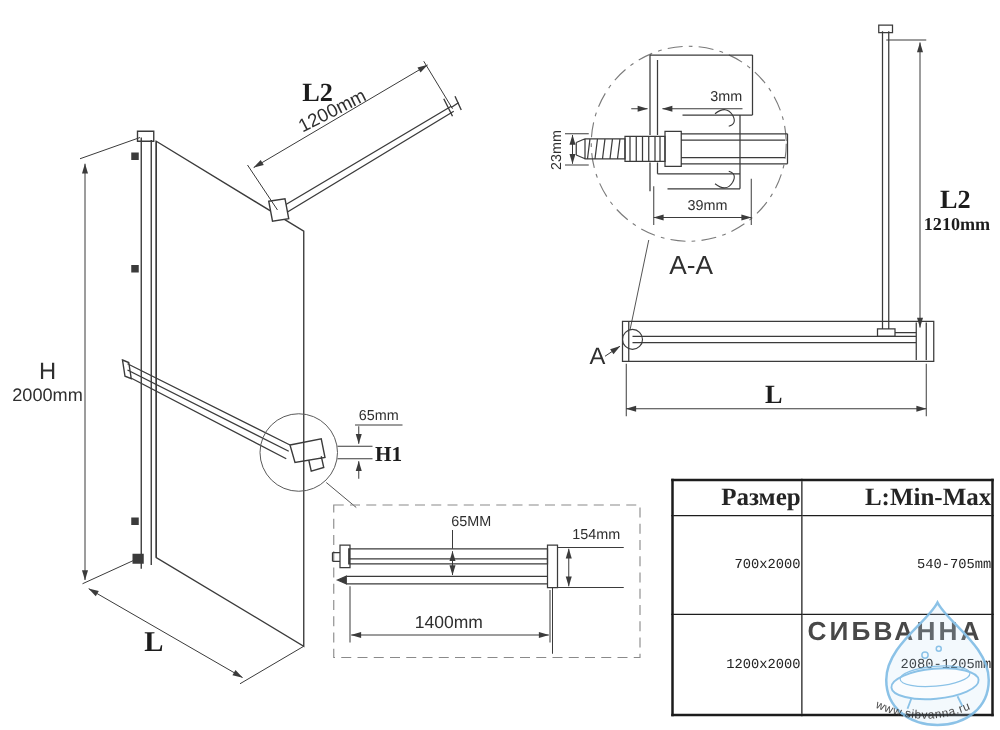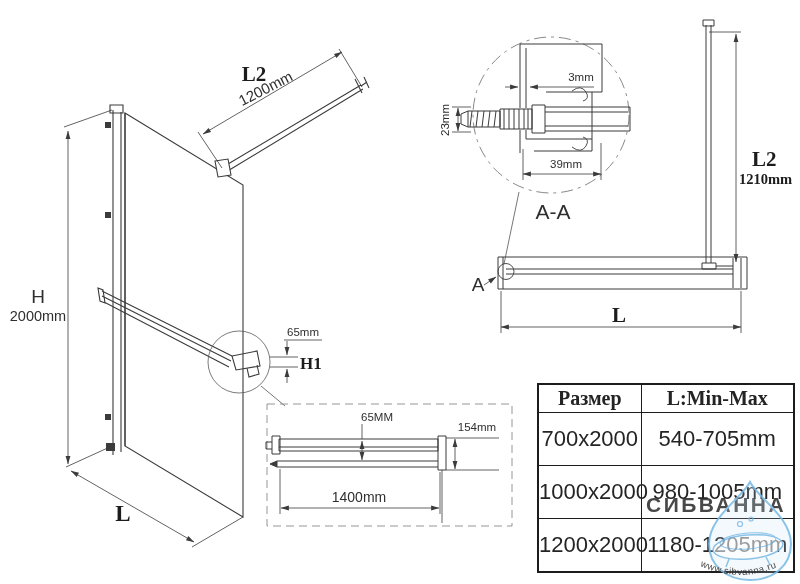--- a/index.html
+++ b/index.html
@@ -6,24 +6,24 @@
   .stage{position:relative;width:800px;height:584px;background:#ffffff;overflow:hidden;
          font-family:"Liberation Sans",sans-serif;}
   svg{position:absolute;left:0;top:0;}
   svg text{fill:#2f2f2f;}
   .sans{font-family:"Liberation Sans",sans-serif;}
   .serifb{font-family:"Liberation Serif",serif;font-weight:bold;fill:#1c1c1c;}
 
   
   .size-table{position:absolute;left:537px;top:383px;width:256px;height:190px;
               border-collapse:collapse;z-index:2;background:transparent;table-layout:fixed;}
-  .size-table th,.size-table td{border:1.5px solid #1c1c1c;text-align:center;vertical-align:middle;
+  .size-table th,.size-table td{border:1.5px solid #1c1c1c;text-align:right;vertical-align:middle;
               padding:0;color:#242424;}
   .size-table th{font-family:"Liberation Serif",serif;font-weight:bold;font-size:20px;height:27px;}
-  .size-table td{font-family:Liberation Sans, sans-serif;font-size:22px;height:26px;}
+  .size-table td{font-family:Liberation Mono, monospace;font-size:11px;height:26px;}
   .size-table col.c1{width:103px;}
   .size-table col.c2{width:153px;}
   .size-table{border:2px solid #1c1c1c;}
 
   .watermark-layer{z-index:3;pointer-events:none;}
   .drawing-layer{z-index:1;}
 </style>
 </head>
 <body>
 
@@ -143,26 +143,22 @@
         <th>Размер</th>
         <th>L:Min-Max</th>
       </tr>
     </thead>
     <tbody>
       <tr>
         <td>700x2000</td>
         <td>540-705mm</td>
       </tr>
       <tr>
-        <td>1000x2000</td>
-        <td>980-1005mm</td>
-      </tr>
-      <tr>
         <td>1200x2000</td>
-        <td>1180-1205mm</td>
+        <td>2080-1205mm</td>
       </tr>
     </tbody>
   </table>
 
   <svg class="watermark-layer" width="800" height="584" viewBox="0 0 800 584">
     <defs>
       <path id="urlpath" d="M700,566 Q747,587 792,559"></path>
     </defs>
     <g opacity="0.88">
       <text x="646" y="512" font-size="21" font-weight="bold" letter-spacing="2.5" fill="#3b97d3" font-family="Liberation Sans, sans-serif">СИБВАННА</text>

